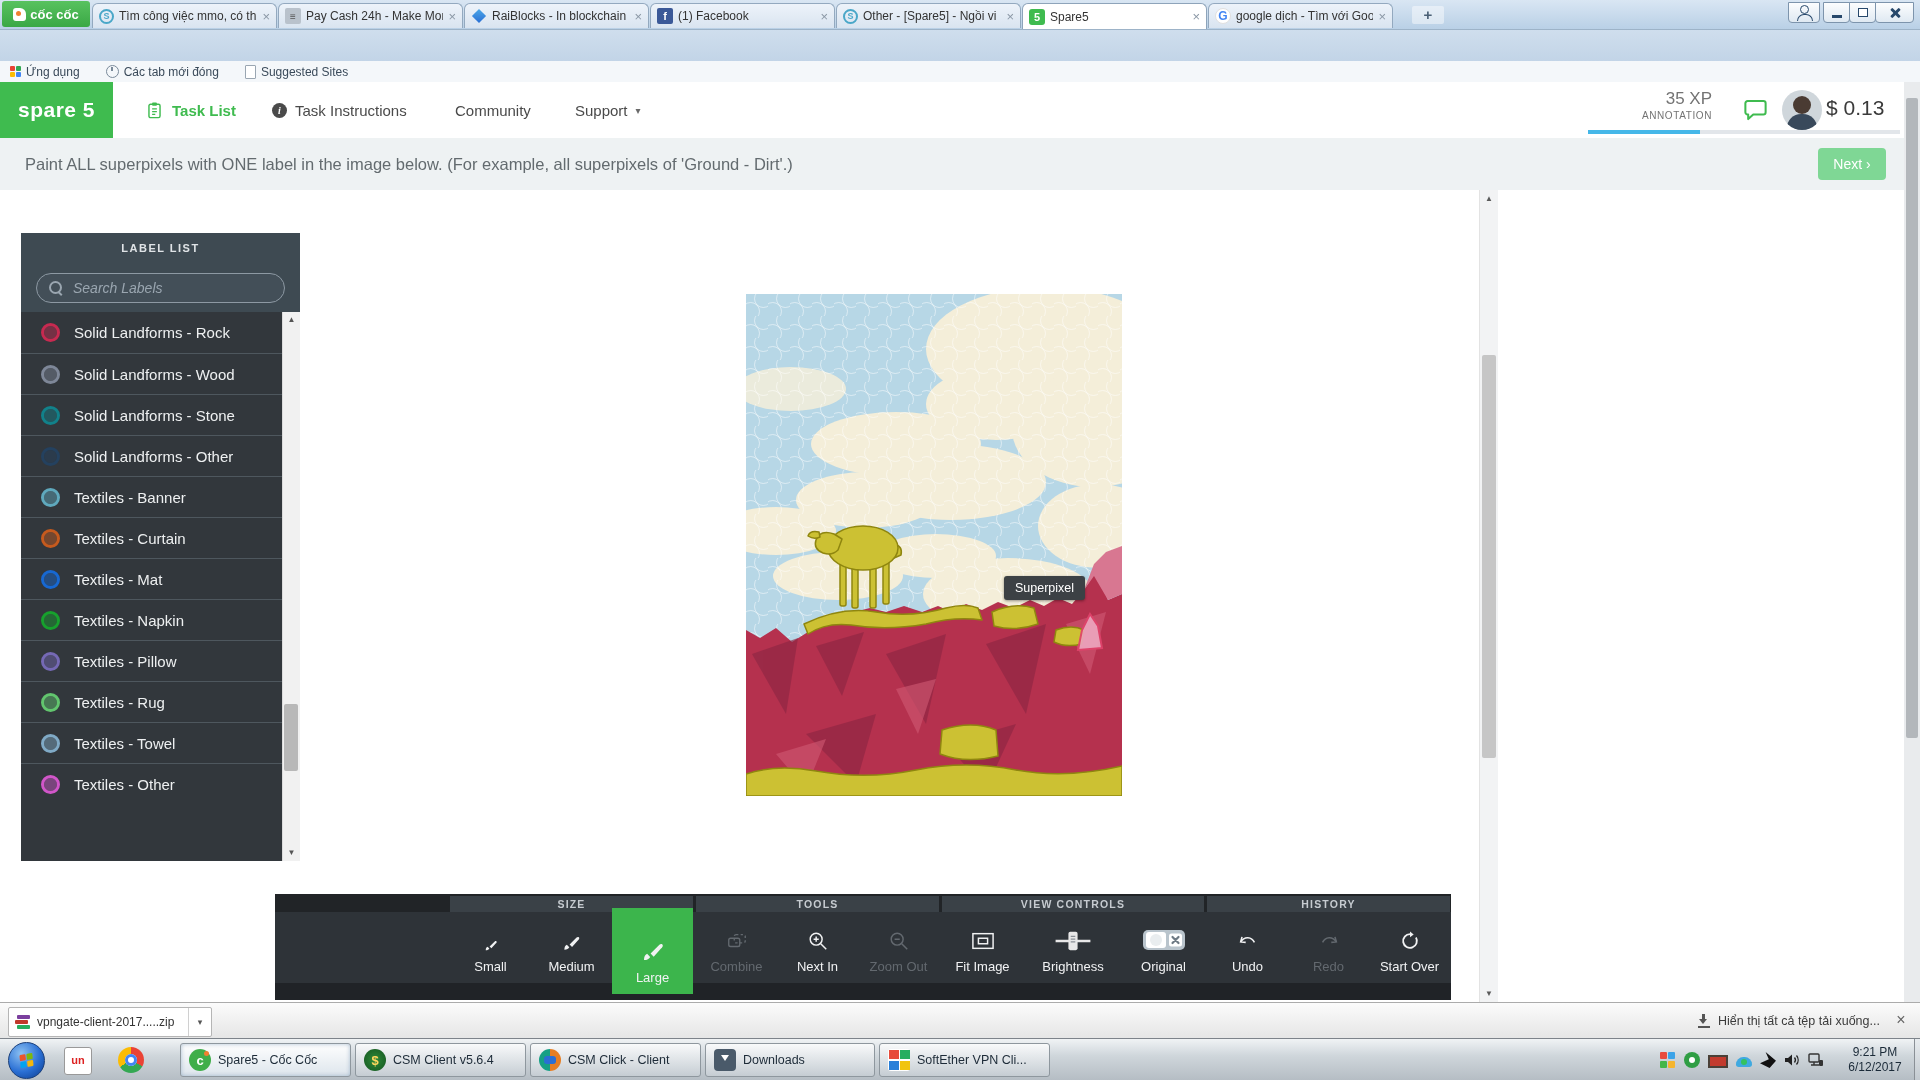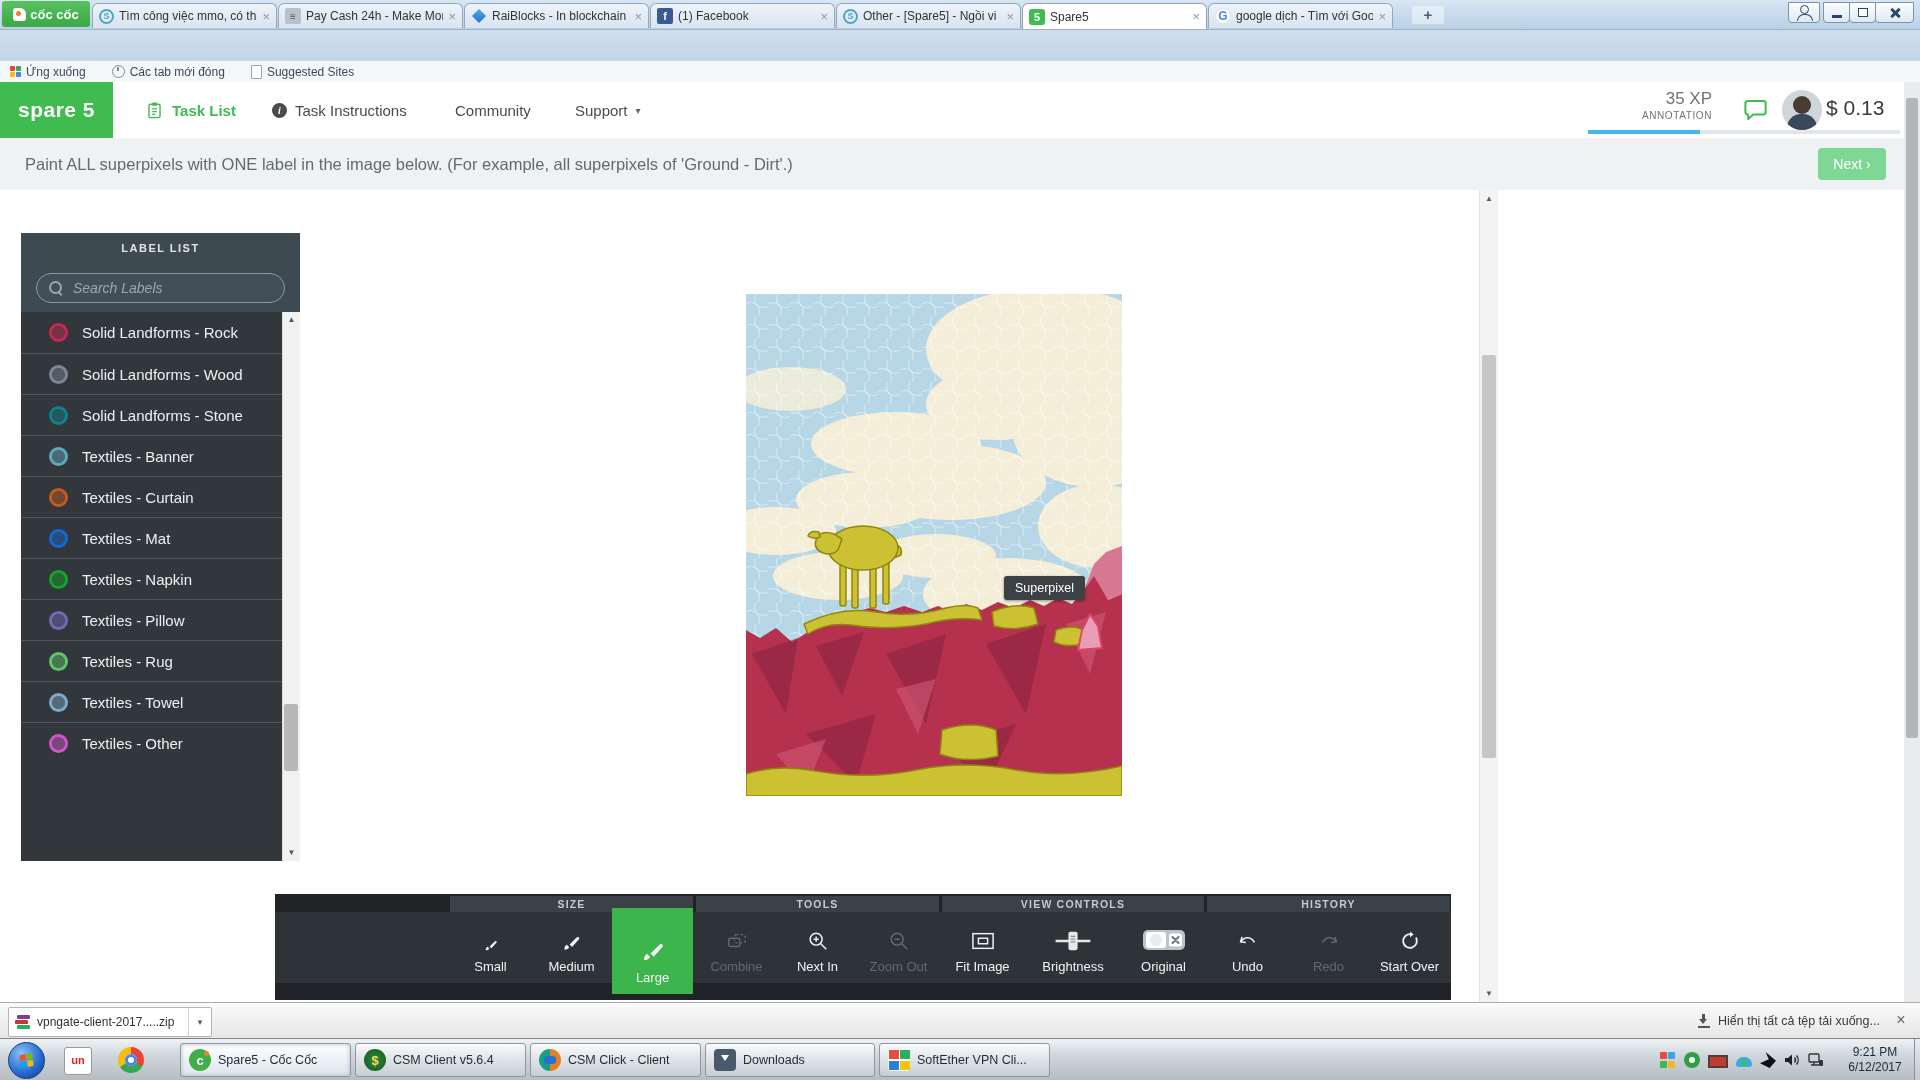--- a/index.html
+++ b/index.html
@@ -98,21 +98,21 @@
   #paneltitle{height:30px;background:#3e4a52;color:#dfe3e6;font-size:11px;font-weight:bold;letter-spacing:1.5px;
               display:flex;align-items:center;justify-content:center;}
   #searchwrap{height:49px;background:#3e4a52;display:flex;align-items:center;justify-content:center;}
   #searchbox{width:249px;height:30px;border:1px solid #8d99a3;border-radius:16px;display:flex;align-items:center;
              padding:0 12px;box-sizing:border-box;gap:9px;background:#434f58;}
   .mag{width:9px;height:9px;border:2px solid #9aa6b0;border-radius:50%;position:relative;flex:0 0 auto;}
   .mag:after{content:"";position:absolute;left:8px;top:8px;width:2px;height:5px;background:#9aa6b0;transform:rotate(-45deg);}
   #searchinput{flex:1;background:transparent;border:none;outline:none;font-size:14px;color:#d6dadd;font-style:italic;font-family:inherit;}
   #searchinput::placeholder{color:#9aa6b0;font-style:italic;}
   #labellist{position:relative;height:549px;}
-  .lrow{height:41px;display:flex;align-items:center;gap:14px;padding-left:28px;border-top:1px solid #4e575e;cursor:pointer;box-sizing:border-box;}
+  .lrow{height:41px;display:flex;align-items:center;gap:14px;padding-left:20px;border-top:1px solid #4e575e;cursor:pointer;box-sizing:border-box;}
   .lrow:first-child{border-top:none;}
   .ldot{width:13px;height:13px;border-radius:50%;border:3px solid #999;position:relative;flex:0 0 auto;}
   .ldoti{position:absolute;left:0;top:0;right:0;bottom:0;border-radius:50%;opacity:.45;}
   .ltxt{font-size:15px;color:#eef0f1;}
   .lscroll{position:absolute;right:0;top:0;width:17px;height:549px;background:#f1f1f1;border-left:1px solid #dcdcdc;}
   .lsbtn{position:absolute;left:0;width:17px;height:16px;color:#555;font-size:8px;text-align:center;line-height:16px;cursor:pointer;}
   .lsthumb{position:absolute;left:1px;top:392px;width:14px;height:67px;background:#b8b8b8;border-radius:2px;cursor:grab;}
   
   #canvas{left:746px;top:104px;width:376px;height:502px;cursor:crosshair;}
   #tooltip{left:258px;top:282px;background:#3c4145;color:#fff;font-size:12.5px;padding:5px 11px;border-radius:3px;
@@ -276,21 +276,21 @@
   </div>
 
   <div id="bookbar" class="ab">
     <span class="bmk">
       <span class="appgrid">
           <i style="background:#e94335"></i>
           <i style="background:#34a853"></i>
           <i style="background:#fbbc04"></i>
           <i style="background:#4285f4"></i>
         </span>
-      <span>Ứng xuống</span>
+      <span>Ứng dụng</span>
     </span>
     <span class="bmk">
       <span class="ic-hist"></span>
       <span>Các tab mới đóng</span>
     </span>
     <span class="bmk">
       <span class="ic-page"></span>
       <span>Suggested Sites</span>
     </span>
   </div>
@@ -356,20 +356,26 @@
           <span class="ldot" style="border-color: rgb(126, 135, 152);">
               <span class="ldoti" style="background-color: rgb(126, 135, 152);"></span>
             </span>
           <span class="ltxt">Solid Landforms - Wood</span>
         </div>
         <div class="lrow">
           <span class="ldot" style="border-color: rgb(17, 129, 138);">
               <span class="ldoti" style="background-color: rgb(17, 129, 138);"></span>
             </span>
           <span class="ltxt">Solid Landforms - Stone</span>
+        </div>
+        <div class="lrow">
+          <span class="ldot" style="border-color: rgb(36, 65, 95);">
+              <span class="ldoti" style="background-color: rgb(36, 65, 95);"></span>
+            </span>
+          <span class="ltxt">Solid Landforms - Other</span>
         </div>
         <div class="lrow">
           <span class="ldot" style="border-color: rgb(95, 169, 189);">
               <span class="ldoti" style="background-color: rgb(95, 169, 189);"></span>
             </span>
           <span class="ltxt">Textiles - Banner</span>
         </div>
         <div class="lrow">
           <span class="ldot" style="border-color: rgb(197, 90, 30);">
               <span class="ldoti" style="background-color: rgb(197, 90, 30);"></span>

